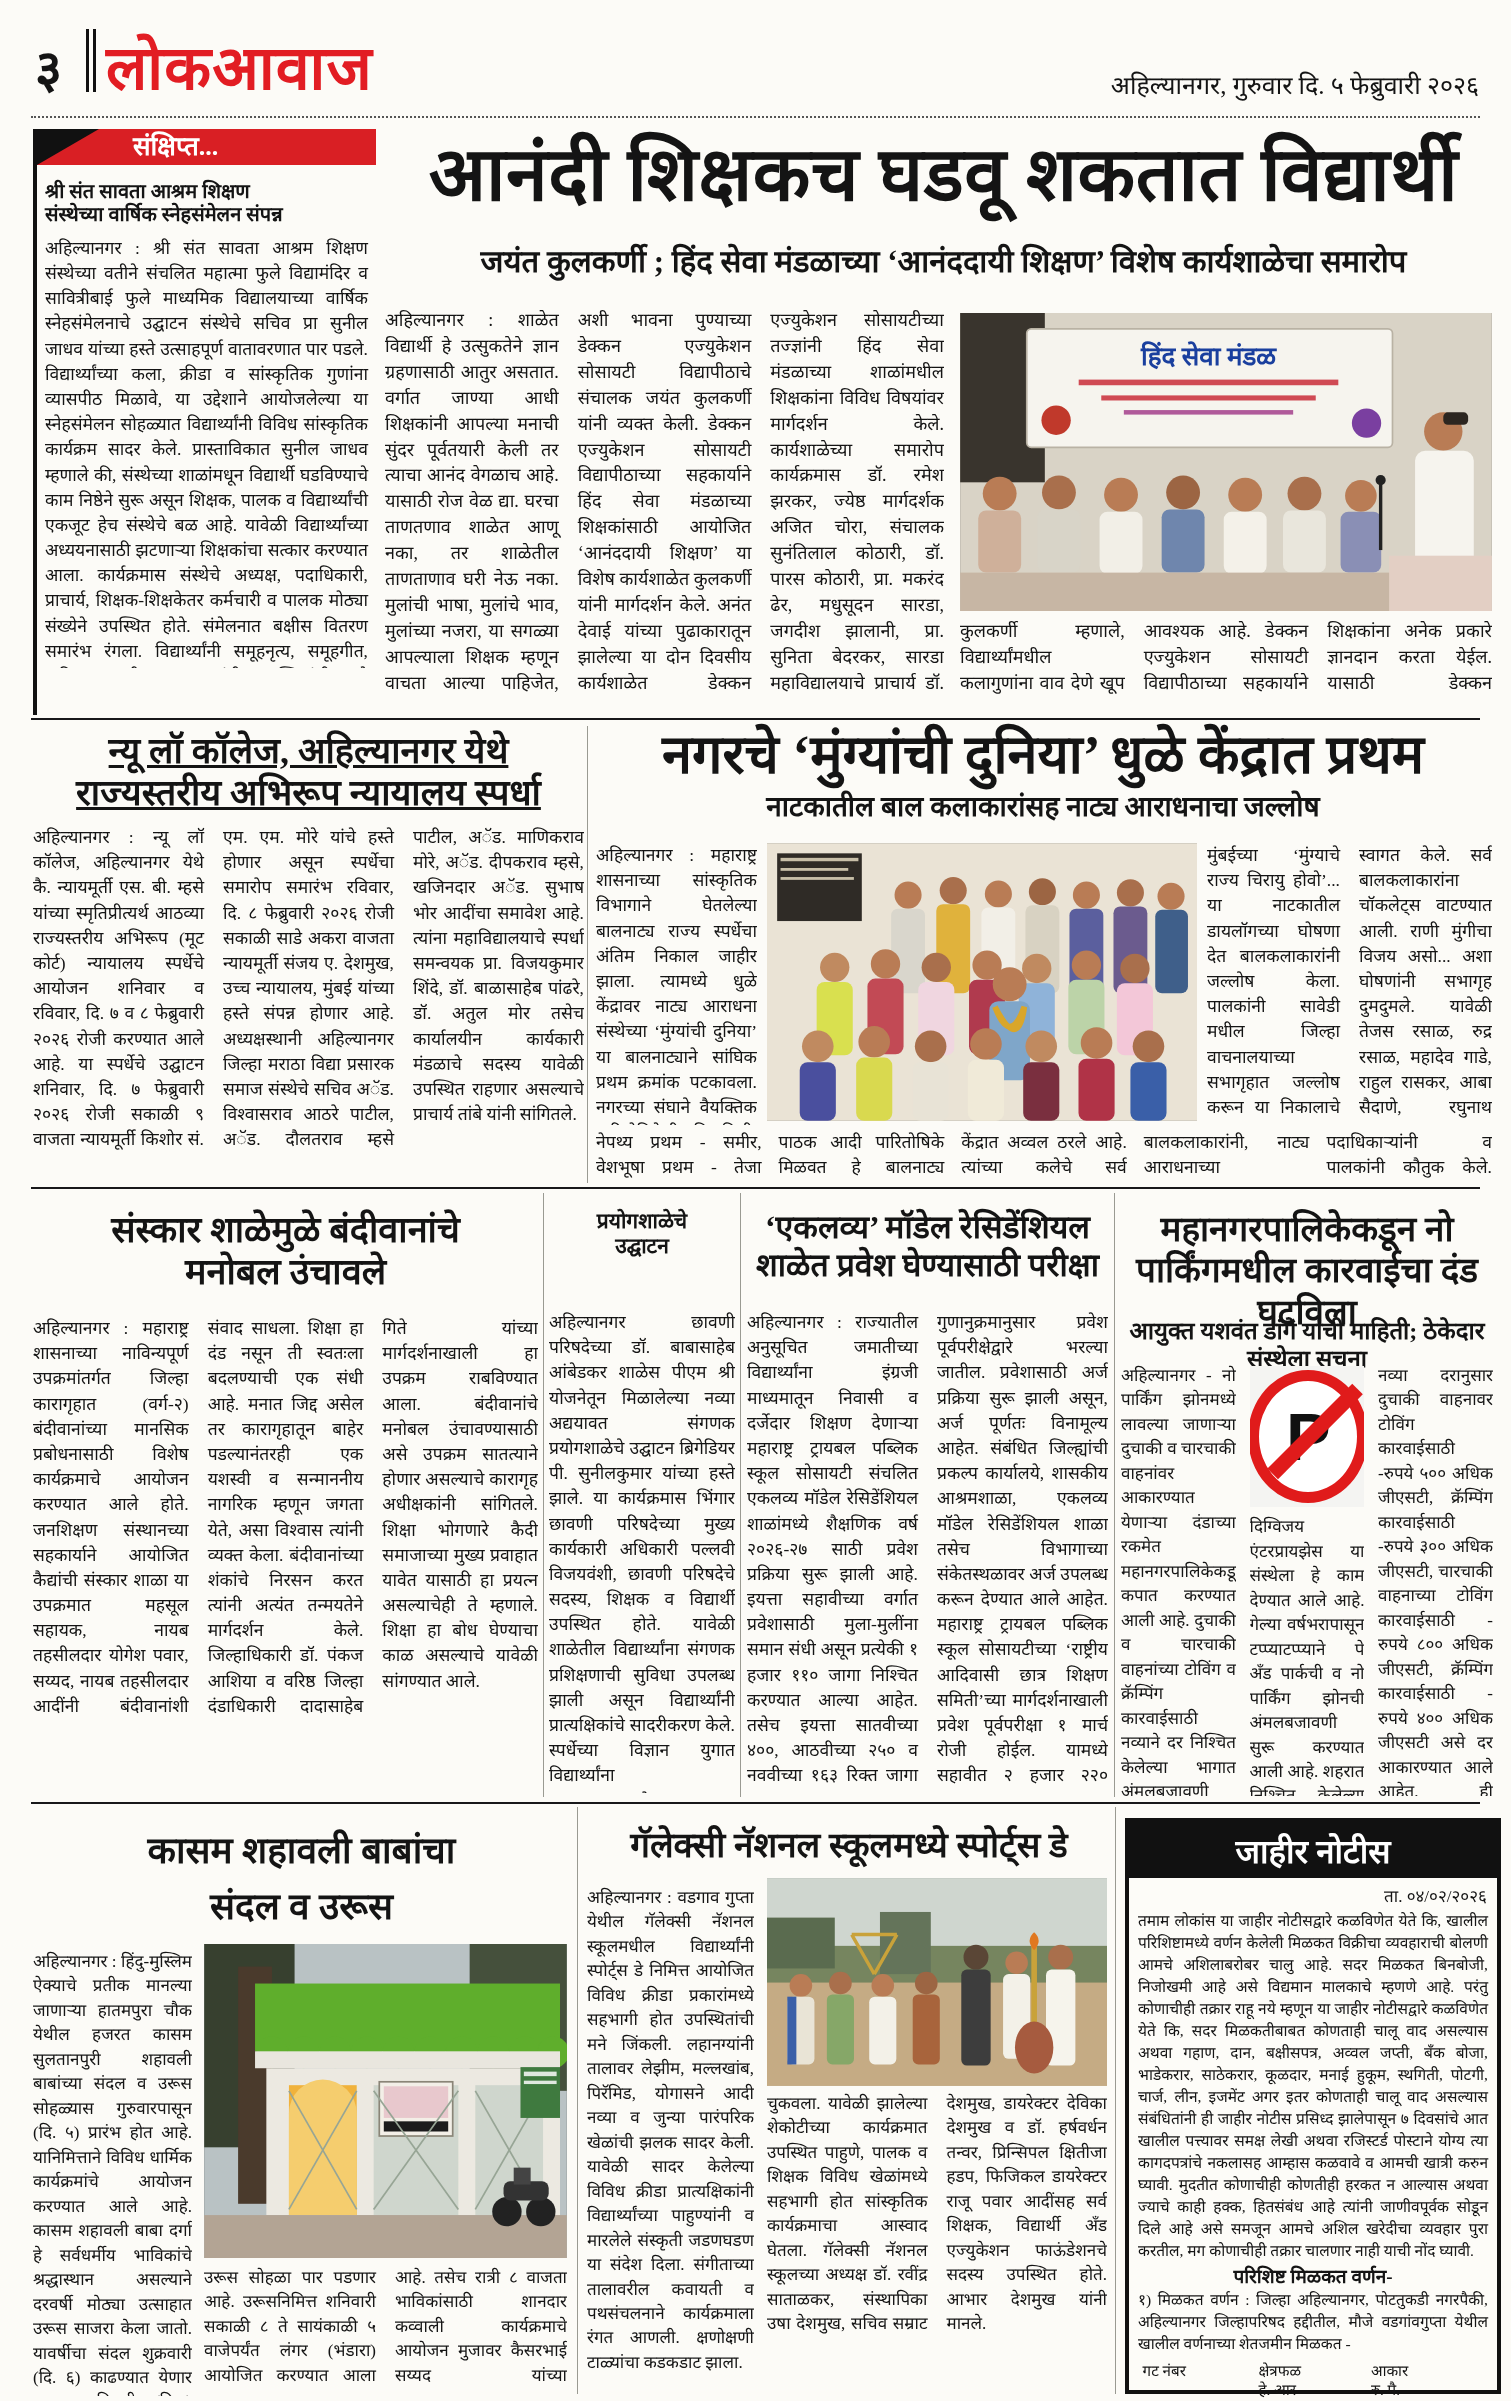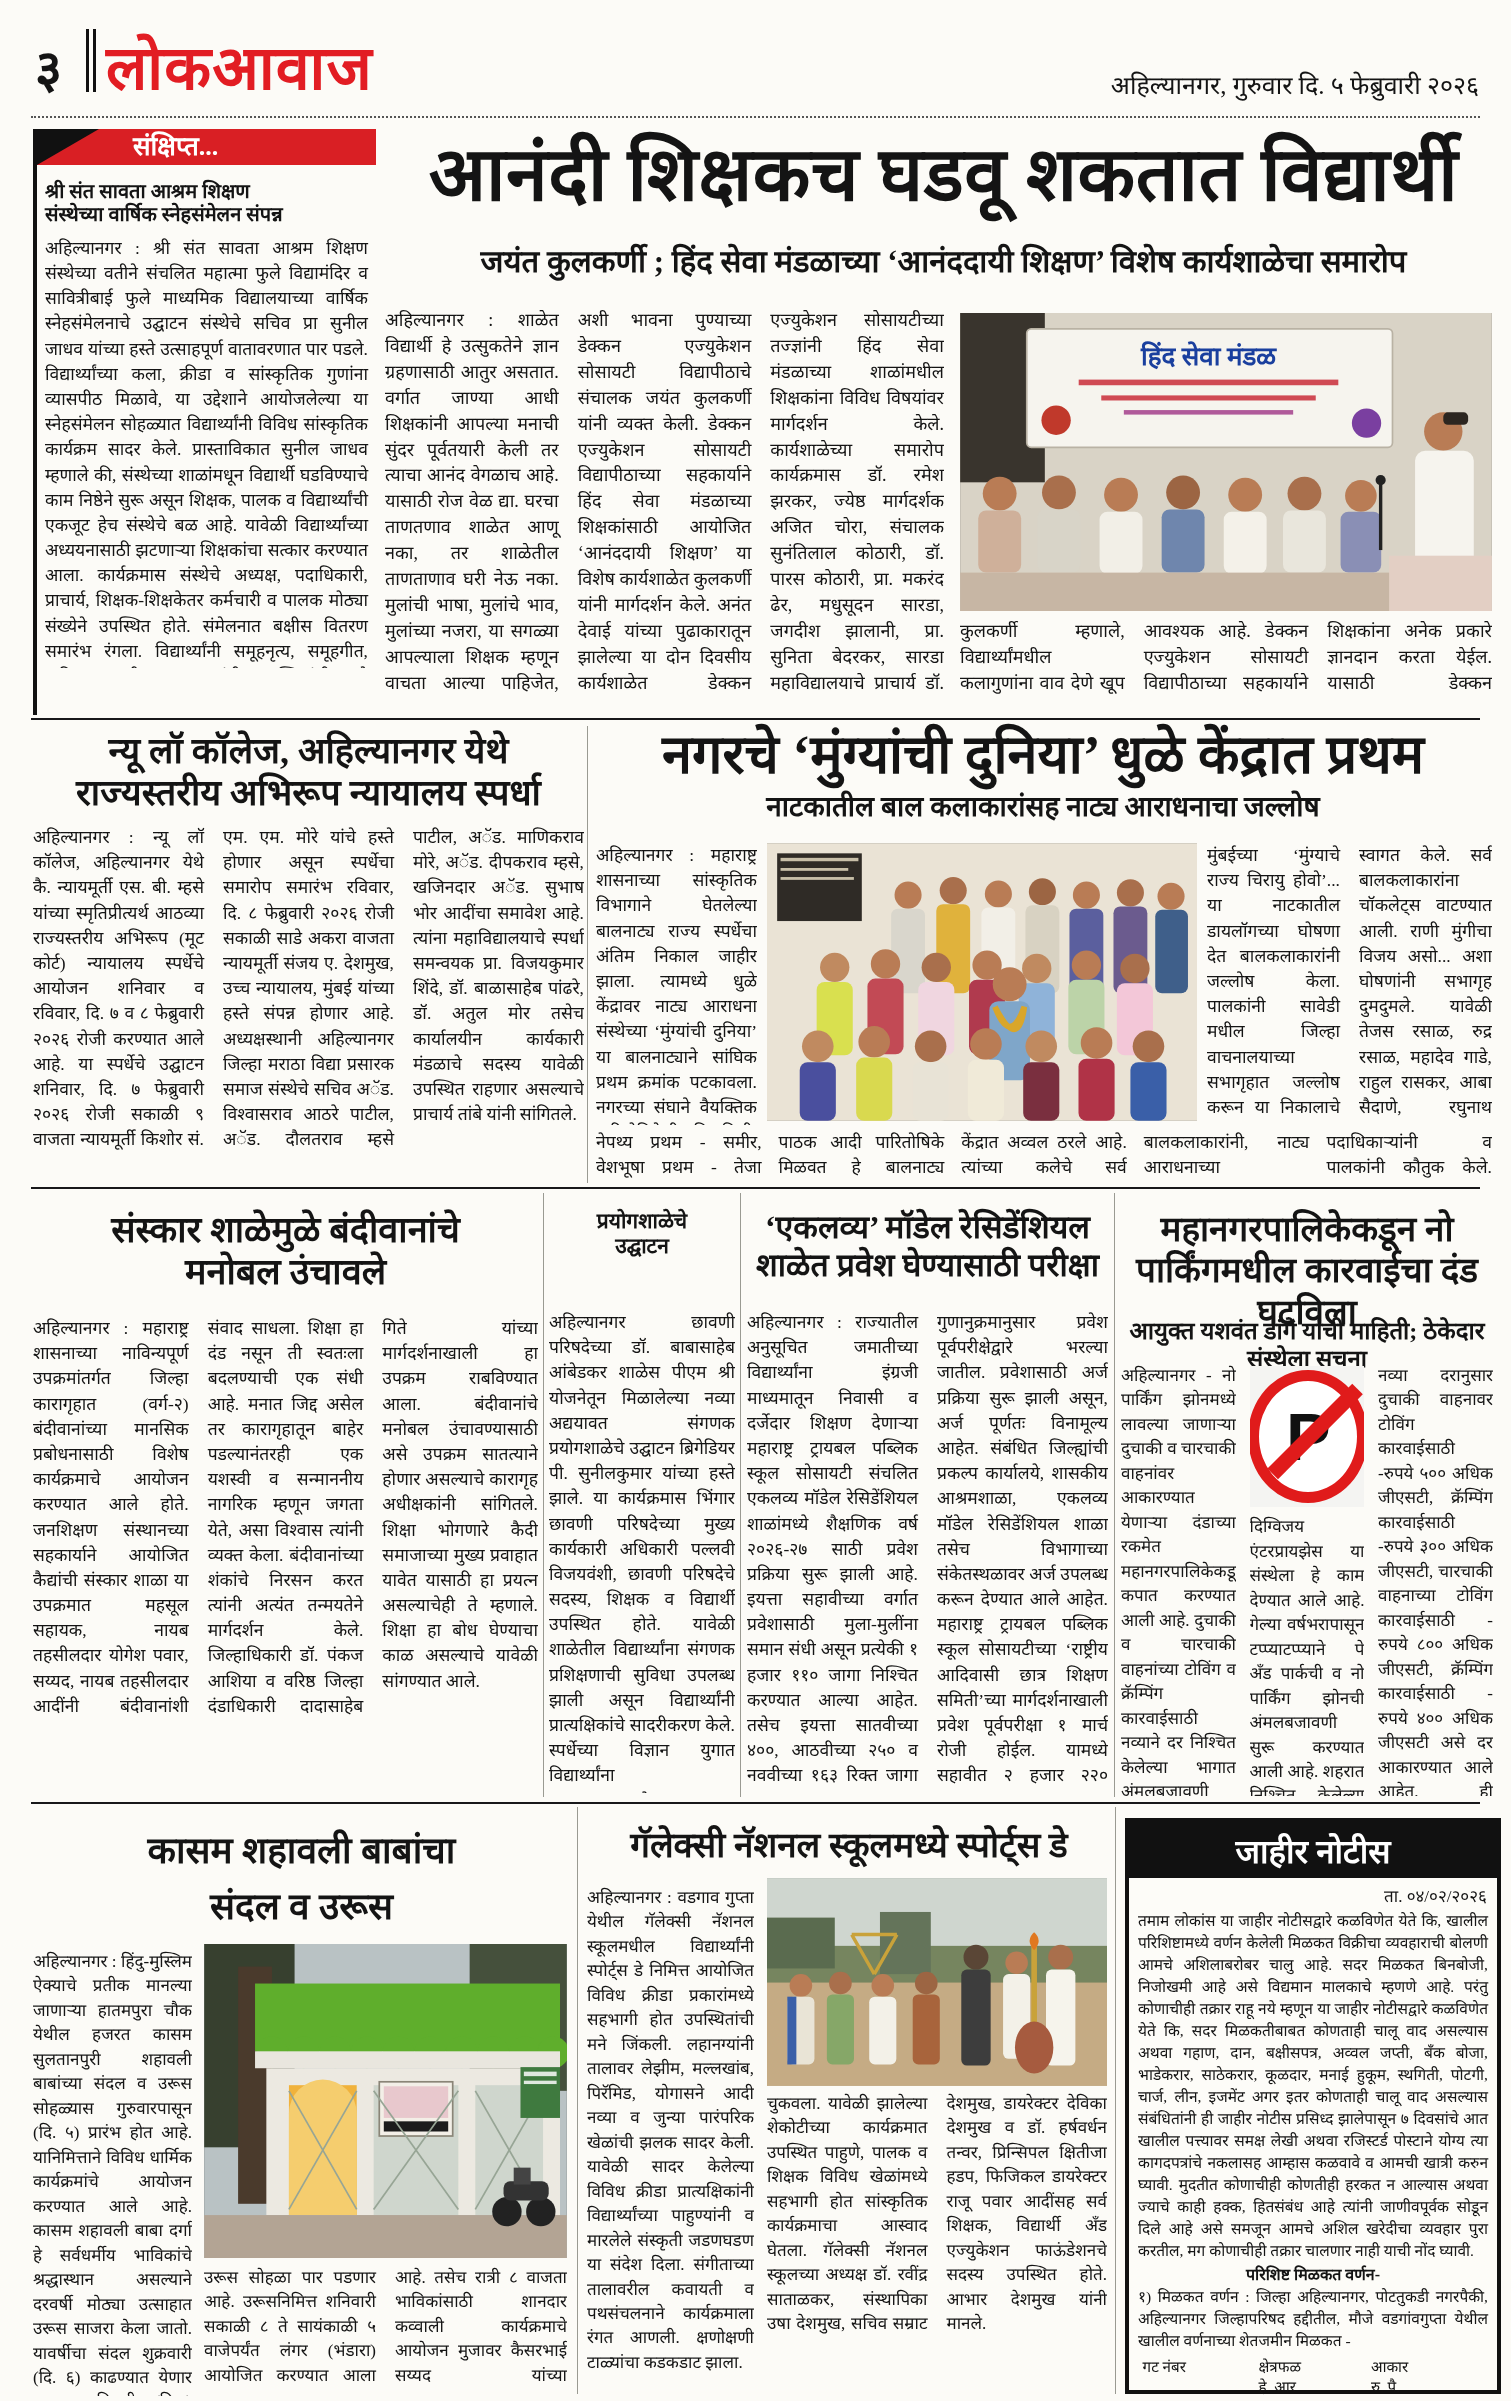--- a/index.html
+++ b/index.html
@@ -108,21 +108,21 @@
       <circle cx="745" cy="296" r="9" fill="#222"></circle>
       <rect x="760" y="430" width="182" height="98" fill="#e3cfc4"></rect>
       <rect x="0" y="460" width="760" height="68" fill="#c7b6a4"></rect>
     </svg>
   </div>
 
   <div class="abs bodytxt cols3" style="left:960px;top:619px;width:532px;height:95px;font-size:18px;">कुलकर्णी म्हणाले, विद्यार्थ्यांमधील कलागुणांना वाव देणे खूप आवश्यक आहे. डेक्कन एज्युकेशन सोसायटी विद्यापीठाच्या सहकार्याने शिक्षकांना अनेक प्रकारे ज्ञानदान करता येईल. यासाठी डेक्कन सोसायटीने पुढाकार घेतला आहे. शिक्षण क्षेत्रात आता खूप बदल होत आहेत. काळानुरूप पुढे जाण्यासाठी ही कार्यशाळा उपयुक्त ठरली. पुण्याचे उद्योजक प्रमोद चौधरी, हिंद सेवा मंडळाचे अध्यक्ष प्रा. शिरीष मोडक, सचिव संजय जोशी, मार्गदर्शक ब्रीजलाल सारडा व पदाधिकाऱ्यांचे सहकार्य व मार्गदर्शन लाभले आहे. सारडा महाविद्यालयाचे प्रबंधक अशोक असेरी, उपप्राचार्य गिरीश पाखरे, मुख्याध्यापक विठ्ठल उरमुडे आदी यावेळी उपस्थित होते.</div>
 
   <div class="hrule" style="left:31px;top:718px;width:1449px;height:1.7px;"></div>
 
-  <div class="abs hd ctr ml" style="left:33px;top:730px;width:551px;font-size:36px;">न्यू लॉ कॉलेज, अहिल्यानगर येथे
+  <div class="abs hd ctr ml" style="left:33px;top:730px;width:551px;font-size:36px;text-decoration:underline;">न्यू लॉ कॉलेज, अहिल्यानगर येथे
 राज्यस्तरीय अभिरूप न्यायालय स्पर्धा</div>
   <div class="abs bodytxt cols3" style="left:33px;top:825px;width:551px;height:356px;font-size:17.5px;">अहिल्यानगर : न्यू लॉ कॉलेज, अहिल्यानगर येथे कै. न्यायमूर्ती एस. बी. म्हसे यांच्या स्मृतिप्रीत्यर्थ आठव्या राज्यस्तरीय अभिरूप (मूट कोर्ट) न्यायालय स्पर्धेचे आयोजन शनिवार व रविवार, दि. ७ व ८ फेब्रुवारी २०२६ रोजी करण्यात आले आहे. या स्पर्धेचे उद्घाटन शनिवार, दि. ७ फेब्रुवारी २०२६ रोजी सकाळी ९ वाजता न्यायमूर्ती किशोर सं. एम. एम. मोरे यांचे हस्ते होणार असून स्पर्धेचा समारोप समारंभ रविवार, दि. ८ फेब्रुवारी २०२६ रोजी सकाळी साडे अकरा वाजता न्यायमूर्ती संजय ए. देशमुख, उच्च न्यायालय, मुंबई यांच्या हस्ते संपन्न होणार आहे. अध्यक्षस्थानी अहिल्यानगर जिल्हा मराठा विद्या प्रसारक समाज संस्थेचे सचिव अॅड. विश्वासराव आठरे पाटील, अॅड. दौलतराव म्हसे पाटील, अॅड. माणिकराव मोरे, अॅड. दीपकराव म्हसे, खजिनदार अॅड. सुभाष भोर आदींचा समावेश आहे. त्यांना महाविद्यालयाचे स्पर्धा समन्वयक प्रा. विजयकुमार शिंदे, डॉ. बाळासाहेब पांढरे, डॉ. अतुल मोर तसेच कार्यालयीन कार्यकारी मंडळाचे सदस्य यावेळी उपस्थित राहणार असल्याचे प्राचार्य तांबे यांनी सांगितले.</div>
   <div class="vrule" style="left:587px;top:726px;height:457px;"></div>
 
   <div class="abs hd ctr" style="left:594px;top:724px;width:898px;font-size:54px;">नगरचे ‘मुंग्यांची दुनिया’ धुळे केंद्रात प्रथम</div>
   <div class="abs hd ctr" style="left:594px;top:790px;width:898px;font-size:28px;font-weight:700;">नाटकातील बाल कलाकारांसह नाट्य आराधनाचा जल्लोष</div>
 
   <div class="abs bodytxt" style="left:596px;top:843px;width:161px;height:282px;font-size:17.5px;">अहिल्यानगर : महाराष्ट्र शासनाच्या सांस्कृतिक विभागाने घेतलेल्या बालनाट्य राज्य स्पर्धेचा अंतिम निकाल जाहीर झाला. त्यामध्ये धुळे केंद्रावर नाट्य आराधना संस्थेच्या ‘मुंग्यांची दुनिया’ या बालनाट्याने सांघिक प्रथम क्रमांक पटकावला. नगरच्या संघाने वैयक्तिक पारितोषिकेही मिळविली. अहिल्यानगरचे अनंत जोशी यांच्या दिग्दर्शनाखाली झालेल्या या स्पर्धेत</div>
 
   <div class="abs photo" style="left:767px;top:843px;width:430px;height:278px;">
@@ -322,21 +322,21 @@
       <ellipse cx="473" cy="300" rx="34" ry="46" fill="#a65b3f"></ellipse>
     </svg>
   </div>
   <div class="abs bodytxt cols2" style="left:767px;top:2092px;width:340px;height:303px;font-size:17px;">चुकवला. यावेळी झालेल्या शेकोटीच्या कार्यक्रमात उपस्थित पाहुणे, पालक व शिक्षक विविध खेळांमध्ये सहभागी होत सांस्कृतिक कार्यक्रमाचा आस्वाद घेतला. गॅलेक्सी नॅशनल स्कूलच्या अध्यक्ष डॉ. रवींद्र साताळकर, संस्थापिका उषा देशमुख, सचिव सम्राट देशमुख, डायरेक्टर देविका देशमुख व डॉ. हर्षवर्धन तन्वर, प्रिन्सिपल क्षितीजा हडप, फिजिकल डायरेक्टर राजू पवार आदींसह सर्व शिक्षक, विद्यार्थी अँड एज्युकेशन फाऊंडेशनचे सदस्य उपस्थित होते. आभार देशमुख यांनी मानले.</div>
   <div class="vrule" style="left:1115px;top:1807px;height:587px;"></div>
 
   <div class="abs notice" style="left:1125px;top:1810px;width:368px;height:568px;margin-top:8px;">
     <div class="noticebar">जाहीर नोटीस</div>
     <div style="text-align:right;font-size:17px;padding:5.6px 10.2px 1.1px 0;">ता. ०४/०२/२०२६</div>
     <div class="noticesmall" style="padding:2.3px 9px;">तमाम लोकांस या जाहीर नोटीसद्वारे कळविणेत येते कि, खालील परिशिष्टामध्ये वर्णन केलेली मिळकत विक्रीचा व्यवहाराची बोलणी आमचे अशिलाबरोबर चालु आहे. सदर मिळकत बिनबोजी, निजोखमी आहे असे विद्यमान मालकाचे म्हणणे आहे. परंतु कोणाचीही तक्रार राहू नये म्हणून या जाहीर नोटीसद्वारे कळविणेत येते कि, सदर मिळकतीबाबत कोणताही चालू वाद असल्यास अथवा गहाण, दान, बक्षीसपत्र, अव्वल जप्ती, बँक बोजा, भाडेकरार, साठेकरार, कूळदार, मनाई हुकूम, स्थगिती, पोटगी, चार्ज, लीन, इजमेंट अगर इतर कोणताही चालू वाद असल्यास संबंधितांनी ही जाहीर नोटीस प्रसिध्द झालेपासून ७ दिवसांचे आत खालील पत्त्यावर समक्ष लेखी अथवा रजिस्टर्ड पोस्टाने योग्य त्या कागदपत्रांचे नकलासह आम्हास कळवावे व आमची खात्री करुन घ्यावी. मुदतीत कोणाचीही कोणतीही हरकत न आल्यास अथवा ज्याचे काही हक्क, हितसंबंध आहे त्यांनी जाणीवपूर्वक सोडून दिले आहे असे समजून आमचे अशिल खरेदीचा व्यवहार पुरा करतील, मग कोणाचीही तक्रार चालणार नाही याची नोंद घ्यावी.</div>
-    <div class="ctr hd" style="font-size:16px;margin-top:1.1px;">परिशिष्ट मिळकत वर्णन-</div>
+    <div class="ctr hd" style="font-size:19px;margin-top:1.1px;">परिशिष्ट मिळकत वर्णन-</div>
     <div class="noticesmall" style="padding:1.1px 9px;">१) मिळकत वर्णन : जिल्हा अहिल्यानगर, पोटतुकडी नगरपैकी, अहिल्यानगर जिल्हापरिषद हद्दीतील, मौजे वडगांवगुप्ता येथील खालील वर्णनाच्या शेतजमीन मिळकत -</div>
     <div style="display:flex;padding:4.5px 13.6px 0 13.6px;font-size:15.2px;line-height:1.3;">
       <div class="ml" style="width:34%;">गट नंबर</div>
       <div class="ml" style="width:33%;">क्षेत्रफळ
 हे. आर</div>
       <div class="ml" style="width:33%;">आकार
 रु. पै.</div>
     </div>
     <div style="display:flex;padding:2.3px 13.6px 0 13.6px;font-size:15.2px;">
       <div style="width:34%;">१९५</div>

